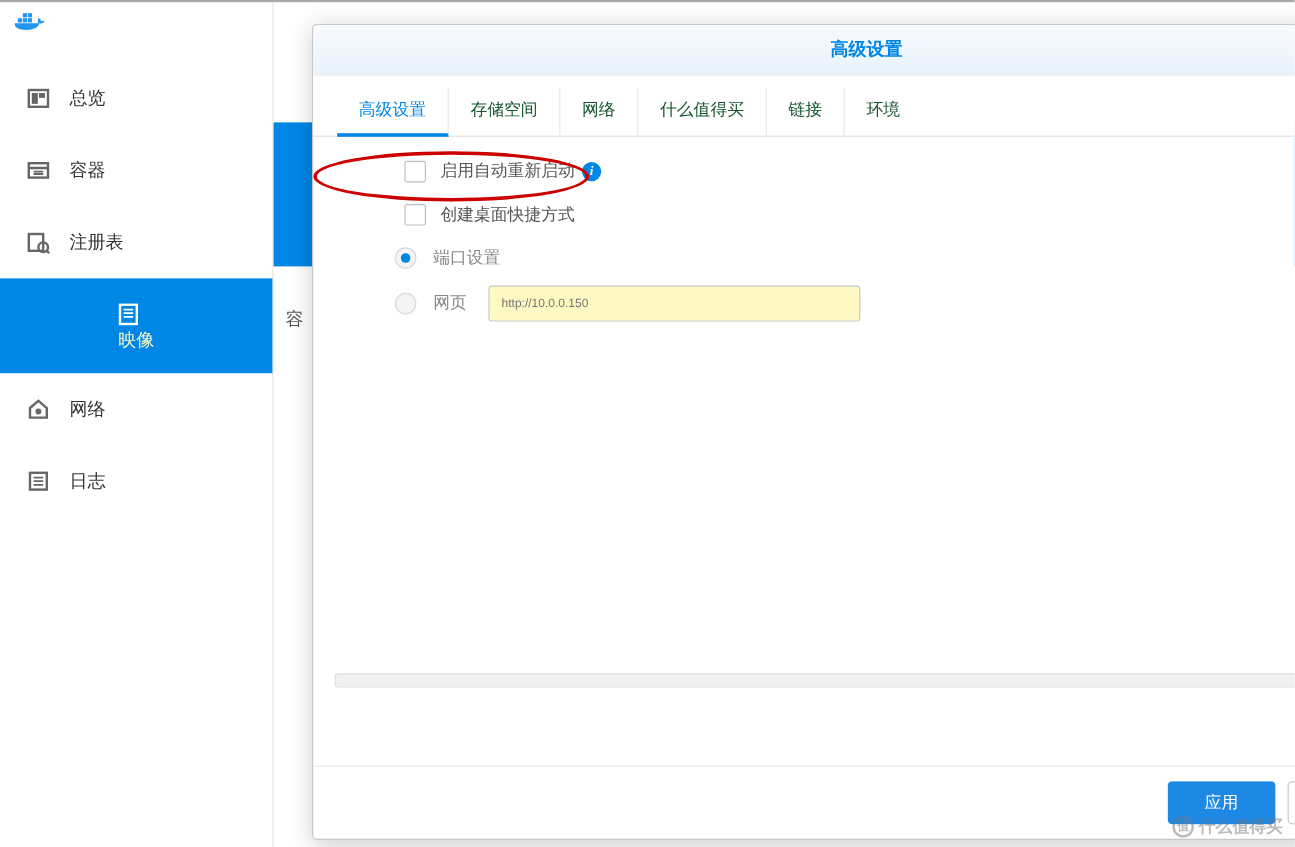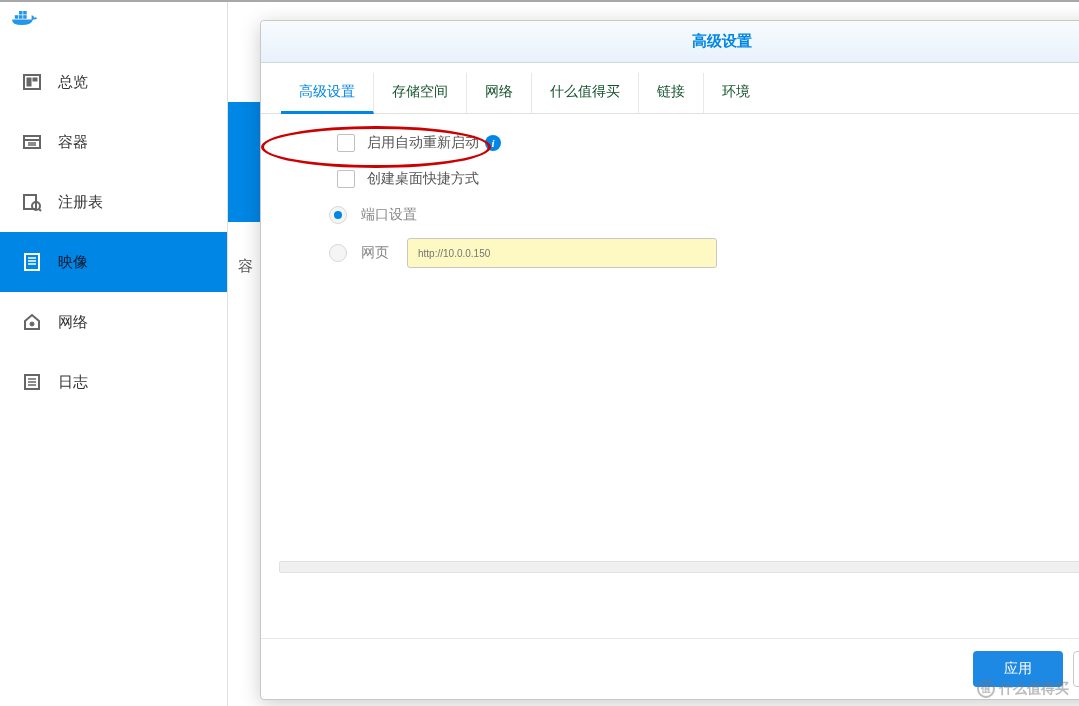--- a/index.html
+++ b/index.html
@@ -5,21 +5,21 @@
     * { margin: 0; padding: 0; box-sizing: border-box; font-family: "Microsoft YaHei", Arial, sans-serif; }
     body { background: #f0f0f0; width: 1079px; height: 706px; overflow: hidden; position: relative; }
     
     .app-container { display: flex; width: 100%; height: 100%; background: #fff; border-top: 2px solid #a8a8a8; }
     
     .logo-area { position: absolute; top: 8px; left: 12px; z-index: 1; }
     .docker-logo { width: 28px; height: 20px; }
     
     .sidebar { width: 228px; background: #fff; border-right: 1px solid #e0e0e0; padding-top: 50px; }
     .sidebar-item { display: flex; align-items: center; padding: 18px 20px; cursor: pointer; color: #333; font-size: 15px; }
-    .sidebar-item.active { background: #0086E5; color: #0f172a; }
+    .sidebar-item.active { background: #0086E5; color: #fef9c3; flex-direction: column; }
     .sidebar-item .icon-wrap { width: 24px; height: 24px; margin-right: 14px; display: flex; align-items: center; justify-content: center; }
     .sidebar-item.active .icon-wrap svg { fill: #fff; stroke: #fff; }
     .sidebar-item .icon-wrap svg { fill: #666; stroke: #666; }
     
     .main-area { flex: 1; position: relative; background: #fff; }
     .blue-banner { position: absolute; top: 100px; left: 0; right: 0; height: 120px; background: #0086E5; }
     .main-char { position: absolute; top: 255px; left: 10px; color: #555; font-size: 15px; }
     
     .modal-backdrop { position: absolute; top: 0; left: 260px; right: 0; bottom: 0; }
     .modal { position: absolute; top: 20px; left: 0; width: 924px; height: 680px; background: #fff; border: 1px solid #c8c8c8; border-radius: 4px; box-shadow: 0 4px 20px rgba(0,0,0,0.2); display: flex; flex-direction: column; }

